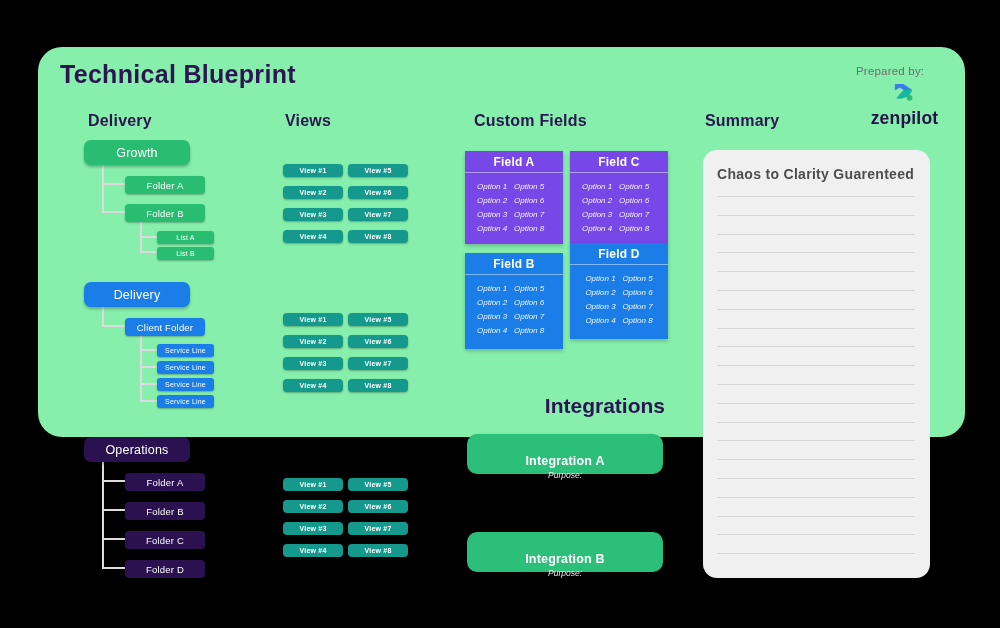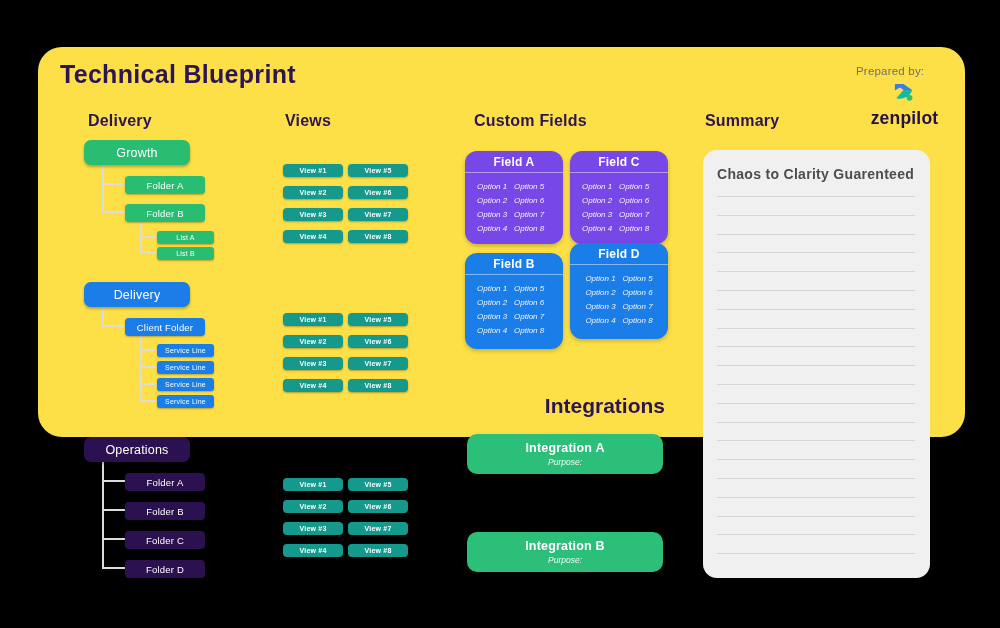--- a/index.html
+++ b/index.html
@@ -1,18 +1,18 @@
 <!DOCTYPE html>
 <html><head>
 <meta charset="utf-8">
 <style>
   * { margin:0; padding:0; box-sizing:border-box; }
   html,body { width:1000px; height:628px; }
   body { background:#000; font-family:"Liberation Sans", sans-serif; position:relative; overflow:hidden; }
-  .canvas { position:absolute; left:38px; top:47px; width:927px; height:390px; background:#fde047; border-radius:24px; }
+  .canvas { position:absolute; left:38px; top:47px; width:927px; height:390px; background:#86efac; border-radius:24px; }
 
   .main-title { position:absolute; left:22px; top:13px; font-size:25px; font-weight:800; color:#2d1452; letter-spacing:.3px; }
   .col-heading { position:absolute; font-size:16px; font-weight:800; color:#2d1452; letter-spacing:.2px; }
 
   
   .prepared { position:absolute; left:810px; top:18px; width:110px; }
   .prepared-label { font-size:11.5px; color:#6e6e6e; margin-left:8px; letter-spacing:.2px; }
   .brand-row { display:flex; align-items:center; margin-top:4px;flex-direction:column; }
   .brand-name { font-size:17.5px; font-weight:800; color:#241147; margin-left:3px; letter-spacing:.2px; }
 
@@ -24,29 +24,29 @@
   .bg-green { background:#29bd71; }
   .bg-blue  { background:#1a7de8; }
   .bg-ops   { background:#2b1150; }
   .conn { position:absolute; border-left:2px solid #dcdcde; border-bottom:2px solid #dcdcde; z-index:1; }
 
   
   .views-group { position:absolute; display:grid; grid-template-columns:60px 60px; grid-template-rows:repeat(4,13px); grid-auto-flow:column; column-gap:5px; row-gap:9px; }
   .chip { width:60px; height:13px; background:#16998d; border-radius:4px; color:#fff; font-size:7px; font-weight:700; display:flex; align-items:center; justify-content:center; box-shadow:0 1px 2px rgba(0,0,0,.3); letter-spacing:.2px; }
 
   
-  .field-card { position:absolute; width:98px; border-radius:12px; color:#fff; box-shadow:0 2px 4px rgba(0,0,0,.22); overflow:hidden; }
+  .field-card { position:absolute; width:98px; border-radius:0; color:#fff; box-shadow:0 2px 4px rgba(0,0,0,.22); overflow:hidden; }
   .field-purple { background:#7847e8; }
   .field-blue   { background:#1a7de8; }
   .field-hdr { height:22px; display:flex; align-items:center; justify-content:center; font-weight:700; font-size:12px; border-bottom:1px solid rgba(255,255,255,.45); letter-spacing:.2px; }
   .field-options { display:grid; grid-template-columns:1fr 1fr; grid-template-rows:repeat(4,auto); grid-auto-flow:column; padding:9px 12px 10px; row-gap:5px; font-size:8px; font-style:italic; color:rgba(255,255,255,.92); }
 
   
   .integrations-heading { position:absolute; left:427px; top:347px; width:200px; text-align:right; font-size:21px; font-weight:800; color:#2d1452; }
-  .integration-card { position:absolute; left:429px; width:196px; height:40px; background:#2bbf79; border-radius:10px; color:#fff; text-align:center; box-shadow:0 2px 4px rgba(0,0,0,.22); padding-top:7px; }
+  .integration-card { position:absolute; left:429px; width:196px; height:40px; background:#2bbf79; border-radius:10px; color:#fff; text-align:center; box-shadow:0 2px 4px rgba(0,0,0,.22); padding-top:20px; }
   .int-name { font-size:12.5px; font-weight:700; letter-spacing:.2px; }
   .int-purpose { font-size:8.5px; font-style:italic; margin-top:2px; color:rgba(255,255,255,.92); }
 
   
   .summary-card { position:absolute; left:665px; top:103px; width:227px; height:428px; background:#f0f0f1; border-radius:14px; }
   .note-title { position:absolute; left:14px; top:16px; font-size:14px; font-weight:700; color:#4d4d4d; letter-spacing:.3px; }
   .note-lines { position:absolute; left:14px; right:15px; top:46px; }
   .note-line { border-top:1.6px solid #d5d5d7; margin-bottom:17.8px; }
 </style>
 </head>

